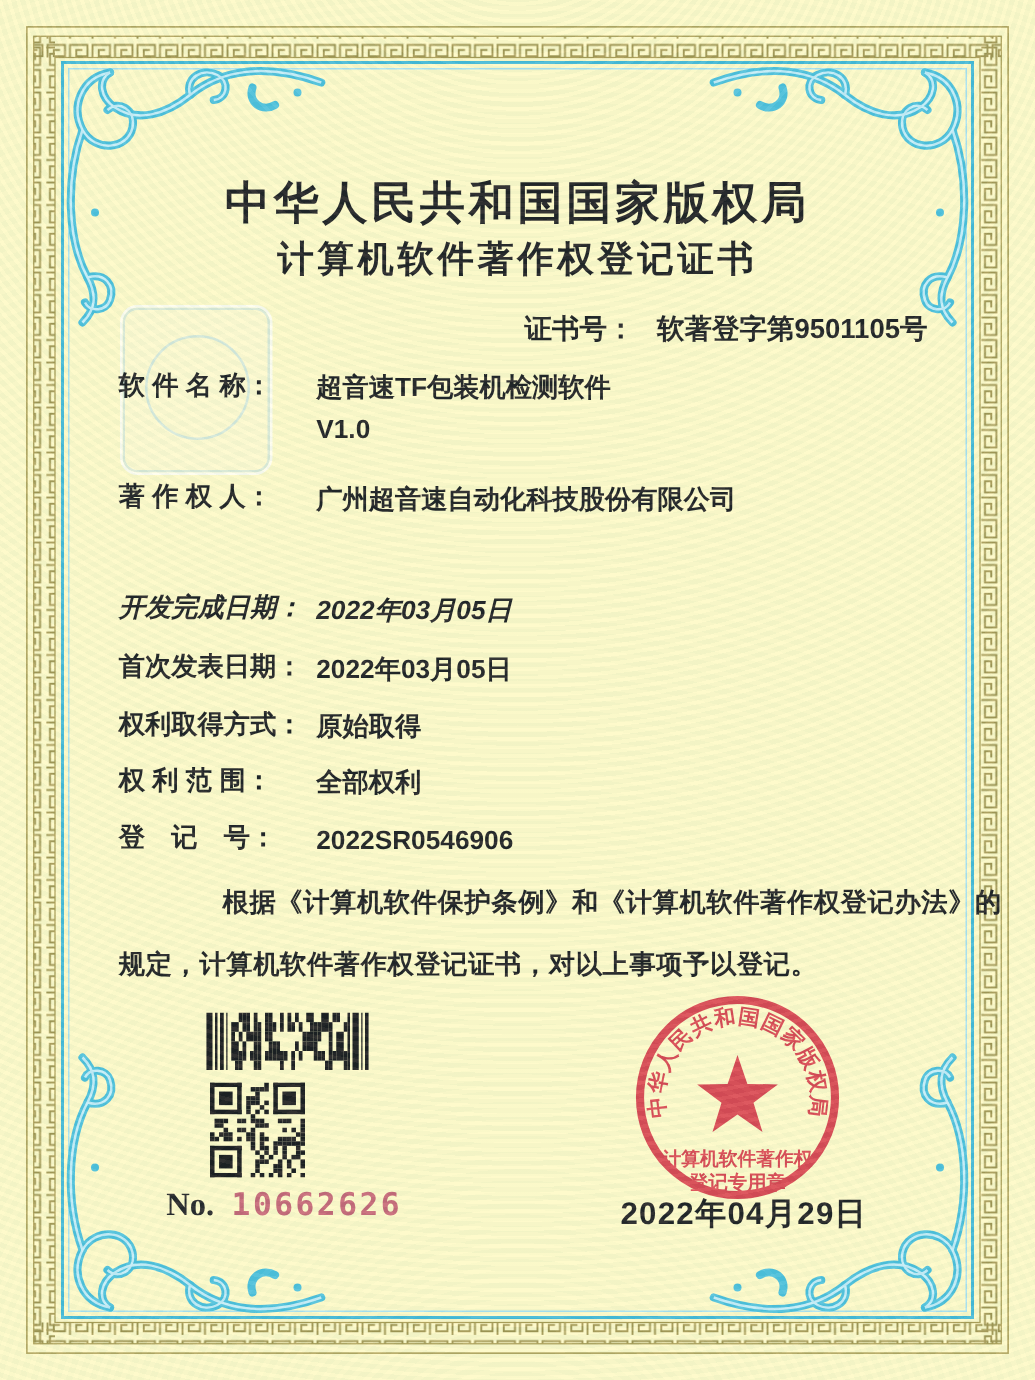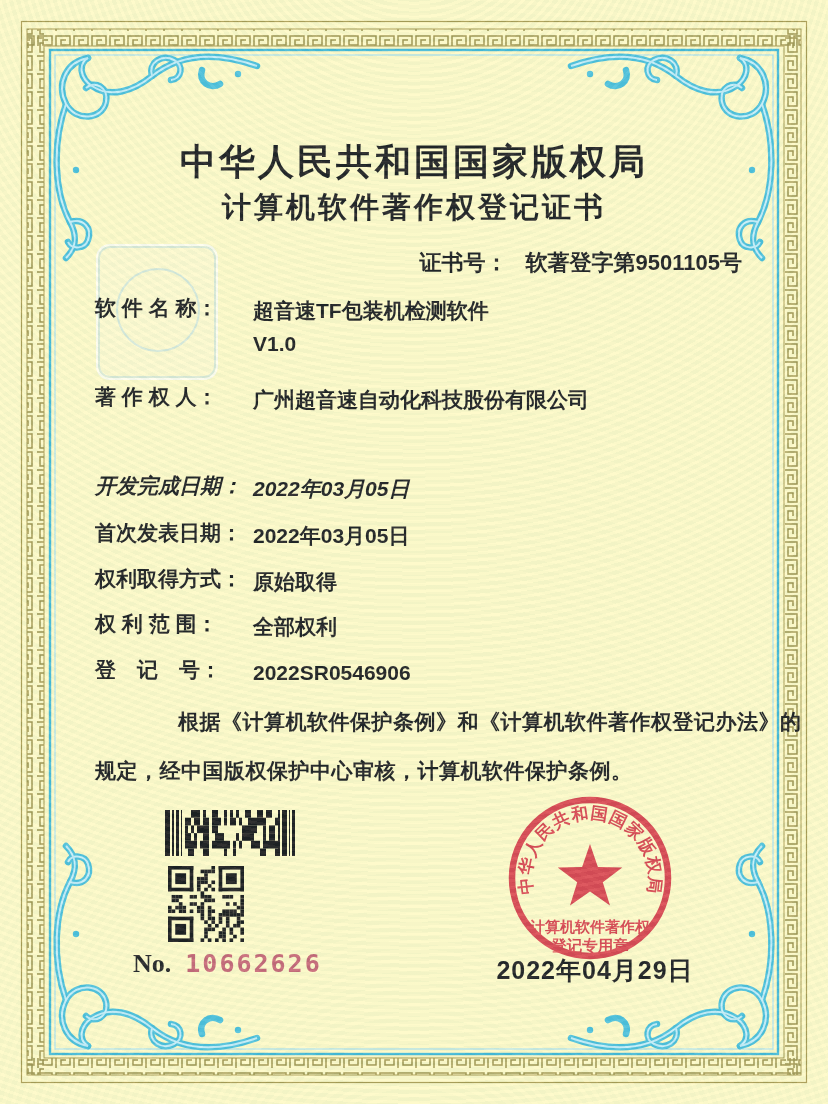--- a/index.html
+++ b/index.html
@@ -145,21 +145,21 @@
   <div class="abs field-row" style="top:610px;">
     <span class="field-label">权 利 范 围：</span>
     <span class="field-value">全部权利</span>
   </div>
   <div class="abs field-row" style="top:656px;">
     <span class="field-label">登　记　号：</span>
     <span class="field-value">2022SR0546906</span>
   </div>
 
   <div class="abs statement" style="left:178px;top:708px;">根据《计算机软件保护条例》和《计算机软件著作权登记办法》的</div>
-  <div class="abs statement" style="left:95px;top:757px;">规定，经中国版权保护中心审核，计算机软件保护条例。</div>
+  <div class="abs statement" style="left:95px;top:757px;">规定，计算机软件著作权登记证书，对以上事项予以登记。</div>
 
   <svg id="barcode" class="abs" style="left:165px;top:810px;" width="130" height="46" viewBox="0 0 130 46">
       <rect x="0" y="0" width="5" height="46" fill="#111"></rect>
       <rect x="7" y="0" width="2" height="46" fill="#111"></rect>
       <rect x="11" y="0" width="3" height="46" fill="#111"></rect>
       <rect x="16" y="0" width="1" height="46" fill="#111"></rect>
       <rect x="113" y="0" width="2" height="46" fill="#111"></rect>
       <rect x="117" y="0" width="5" height="46" fill="#111"></rect>
       <rect x="124" y="0" width="1" height="46" fill="#111"></rect>
       <rect x="127" y="0" width="3" height="46" fill="#111"></rect>

